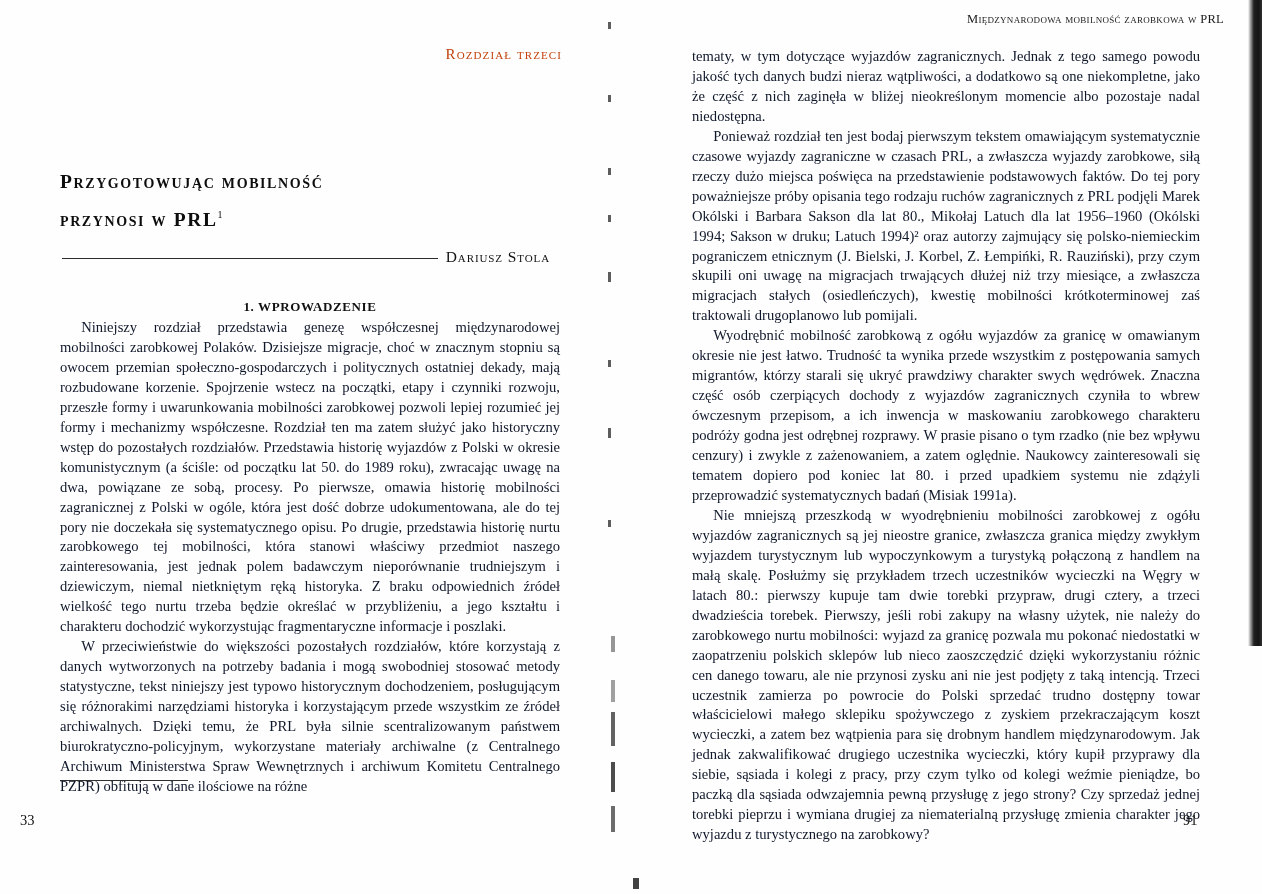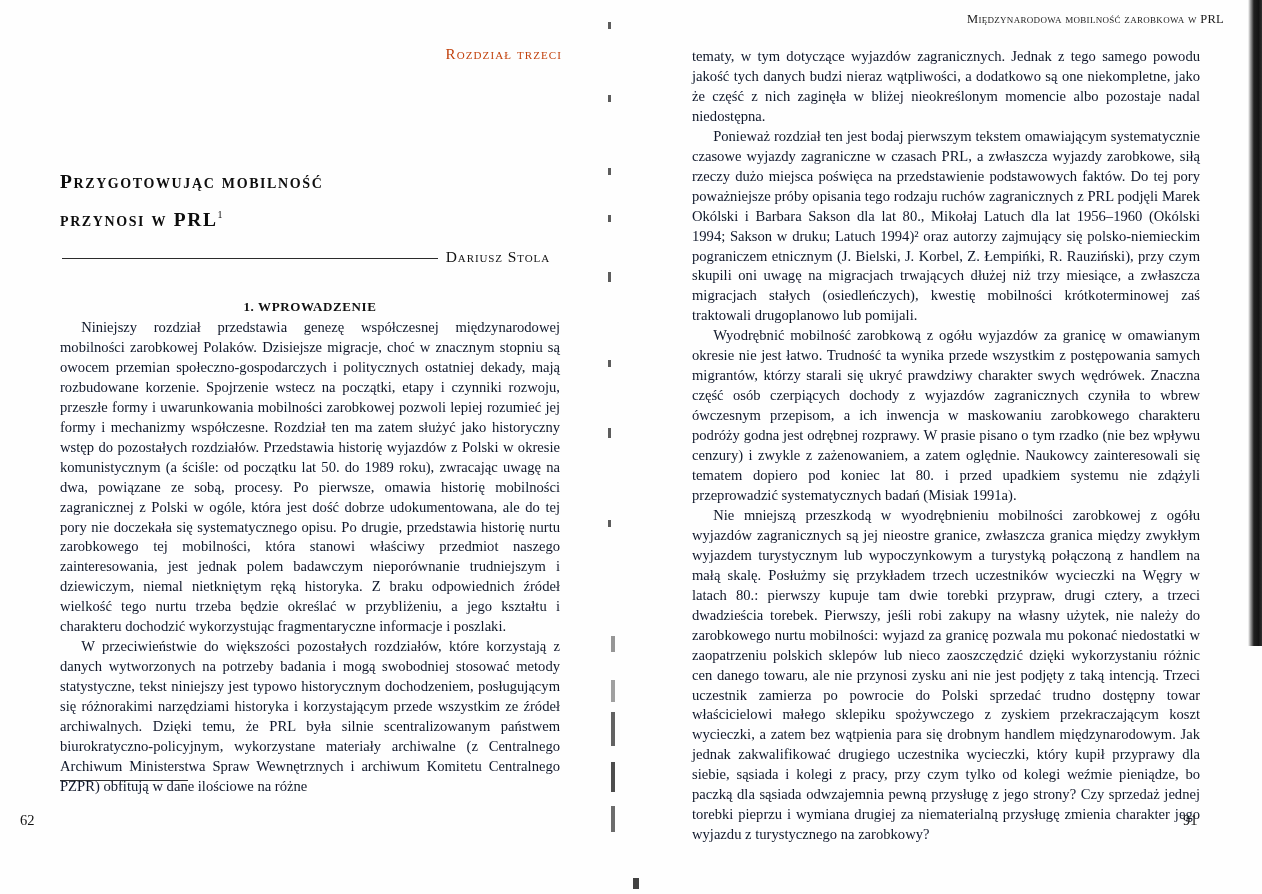--- a/index.html
+++ b/index.html
@@ -200,21 +200,21 @@
 
     <div class="col" id="left-col">
       <p>Niniejszy rozdział przedstawia genezę współczesnej międzynarodowej mobilności zarobkowej Polaków. Dzisiejsze migracje, choć w znacznym stopniu są owocem przemian społeczno-gospodarczych i politycznych ostatniej dekady, mają rozbudowane korzenie. Spojrzenie wstecz na początki, etapy i czynniki rozwoju, przeszłe formy i uwarunkowania mobilności zarobkowej pozwoli lepiej rozumieć jej formy i mechanizmy współczesne. Rozdział ten ma zatem służyć jako historyczny wstęp do pozostałych rozdziałów. Przedstawia historię wyjazdów z Polski w okresie komunistycznym (a ściśle: od początku lat 50. do 1989 roku), zwracając uwagę na dwa, powiązane ze sobą, procesy. Po pierwsze, omawia historię mobilności zagranicznej z Polski w ogóle, która jest dość dobrze udokumentowana, ale do tej pory nie doczekała się systematycznego opisu. Po drugie, przedstawia historię nurtu zarobkowego tej mobilności, która stanowi właściwy przedmiot naszego zainteresowania, jest jednak polem badawczym nieporównanie trudniejszym i dziewiczym, niemal nietkniętym ręką historyka. Z braku odpowiednich źródeł wielkość tego nurtu trzeba będzie określać w przybliżeniu, a jego kształtu i charakteru dochodzić wykorzystując fragmentaryczne informacje i poszlaki.</p>
       <p>W przeciwieństwie do większości pozostałych rozdziałów, które korzystają z danych wytworzonych na potrzeby badania i mogą swobodniej stosować metody statystyczne, tekst niniejszy jest typowo historycznym dochodzeniem, posługującym się różnorakimi narzędziami historyka i korzystającym przede wszystkim ze źródeł archiwalnych. Dzięki temu, że PRL była silnie scentralizowanym państwem biurokratyczno-policyjnym, wykorzystane materiały archiwalne (z Centralnego Archiwum Ministerstwa Spraw Wewnętrznych i archiwum Komitetu Centralnego PZPR) obfitują w dane ilościowe na różne</p>
     </div>
 
     <div class="footnote-block" id="left-footnote">
       <div class="footnote-rule"></div>
     </div>
 
-    <div class="folio" id="folio-left">62</div>
+    <div class="folio" id="folio-left">33</div>
   </div>
 
   <div class="page-half right-half">
 
     <div class="running-head">
       <span class="sc">Międzynarodowa mobilność zarobkowa w </span><span>PRL</span>
     </div>
   </div>
 
   <div class="col" id="right-col">

